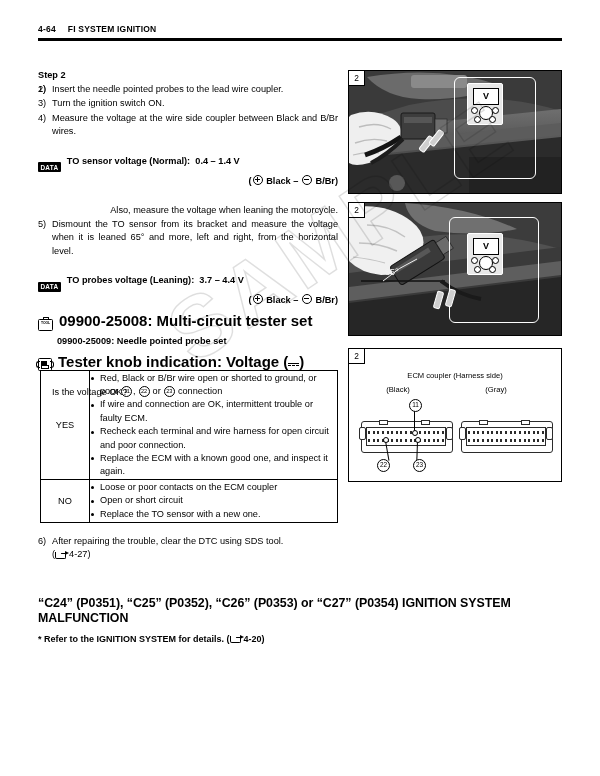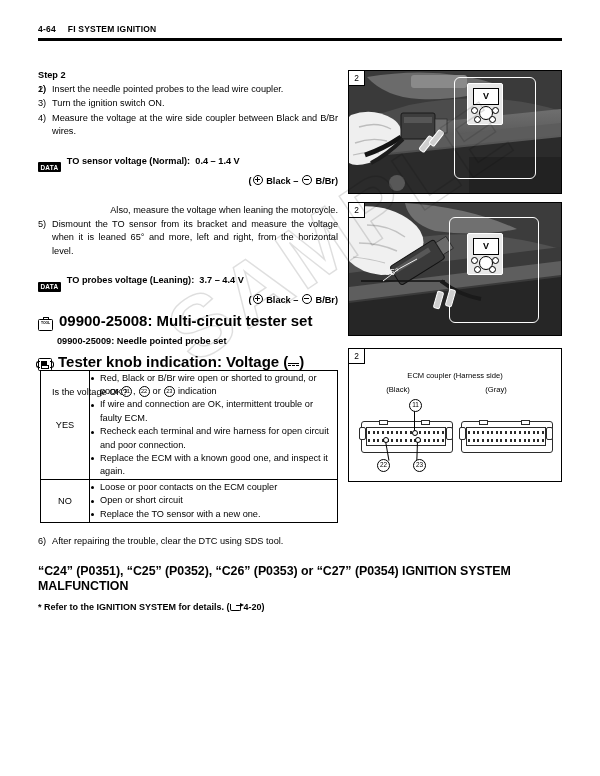--- a/index.html
+++ b/index.html
@@ -164,21 +164,21 @@
   .refico .ar::before{
     content:"";position:absolute;left:0;top:2.2px;width:6px;height:1.3px;background:#000;
     transform:skewX(-20deg);
   }
   .refico .ar::after{
     content:"";position:absolute;left:4px;top:0.3px;
     border-left:4px solid #000;border-top:2.6px solid transparent;border-bottom:2.6px solid transparent;
   }
 
   
-  .btm{position:absolute;left:38px;top:564px;width:524px;}
+  .btm{position:absolute;left:38px;top:596px;width:524px;}
   .btm h2{
     margin:0;font-size:12.4px;font-weight:bold;line-height:15.4px;letter-spacing:-.05px;
   }
   .btm .note{margin-top:7px;font-size:9px;font-weight:bold;}
 
   
   .fig{position:absolute;border:1.1px solid #000;background:#fff;overflow:hidden;}
   .fig .tag{
     position:absolute;left:0;top:0;width:15px;height:14px;
     border-right:1.1px solid #000;border-bottom:1.1px solid #000;
@@ -327,21 +327,21 @@
     <div class="question">Is the voltage OK?</div>
   </div>
 
   <table class="dec">
     <tbody>
         <tr>
       <td class="ans">YES</td>
       <td class="bul">
         <ul class="bl">
           <li>
-            <span>Red, Black or B/Br wire open or shorted to ground, or poor </span><span class="circnum">11</span><span>, </span><span class="circnum">22</span><span> or </span><span class="circnum">23</span><span> indication</span>
+            <span>Red, Black or B/Br wire open or shorted to ground, or poor </span><span class="circnum">11</span><span>, </span><span class="circnum">22</span><span> or </span><span class="circnum">23</span><span> connection</span>
           </li>
           <li>If wire and connection are OK, intermittent trouble or faulty ECM.</li>
           <li>Recheck each terminal and wire harness for open circuit and poor connection.</li>
           <li>Replace the ECM with a known good one, and inspect it again.</li>
         </ul>
       </td>
     </tr>
     <tr>
       <td class="ans">NO</td>
       <td class="bul">
@@ -353,20 +353,23 @@
       </td>
     </tr>
   </tbody>
     </table>
 
   <div class="step6">
     <div class="row">
       <span class="num">6)</span>
       <span>After repairing the trouble, clear the DTC using SDS tool.</span>
     </div>
+    <div class="ref-ind">
+      <span>(</span><span class="refico"><span class="bk"></span><span class="ar"></span></span><span>4-27</span><span>)</span>
+    </div>
   </div>
 
   <div class="btm">
     <h2>“C24” (P0351), “C25” (P0352), “C26” (P0353) or “C27” (P0354) IGNITION SYSTEM MALFUNCTION</h2>
     <div class="note">
       <span>* Refer to the IGNITION SYSTEM for details. (</span><span class="refico"><span class="bk"></span><span class="ar"></span></span><span>4-20</span><span>)</span>
     </div>
   </div>
 
   <div class="fig" id="fig1">

